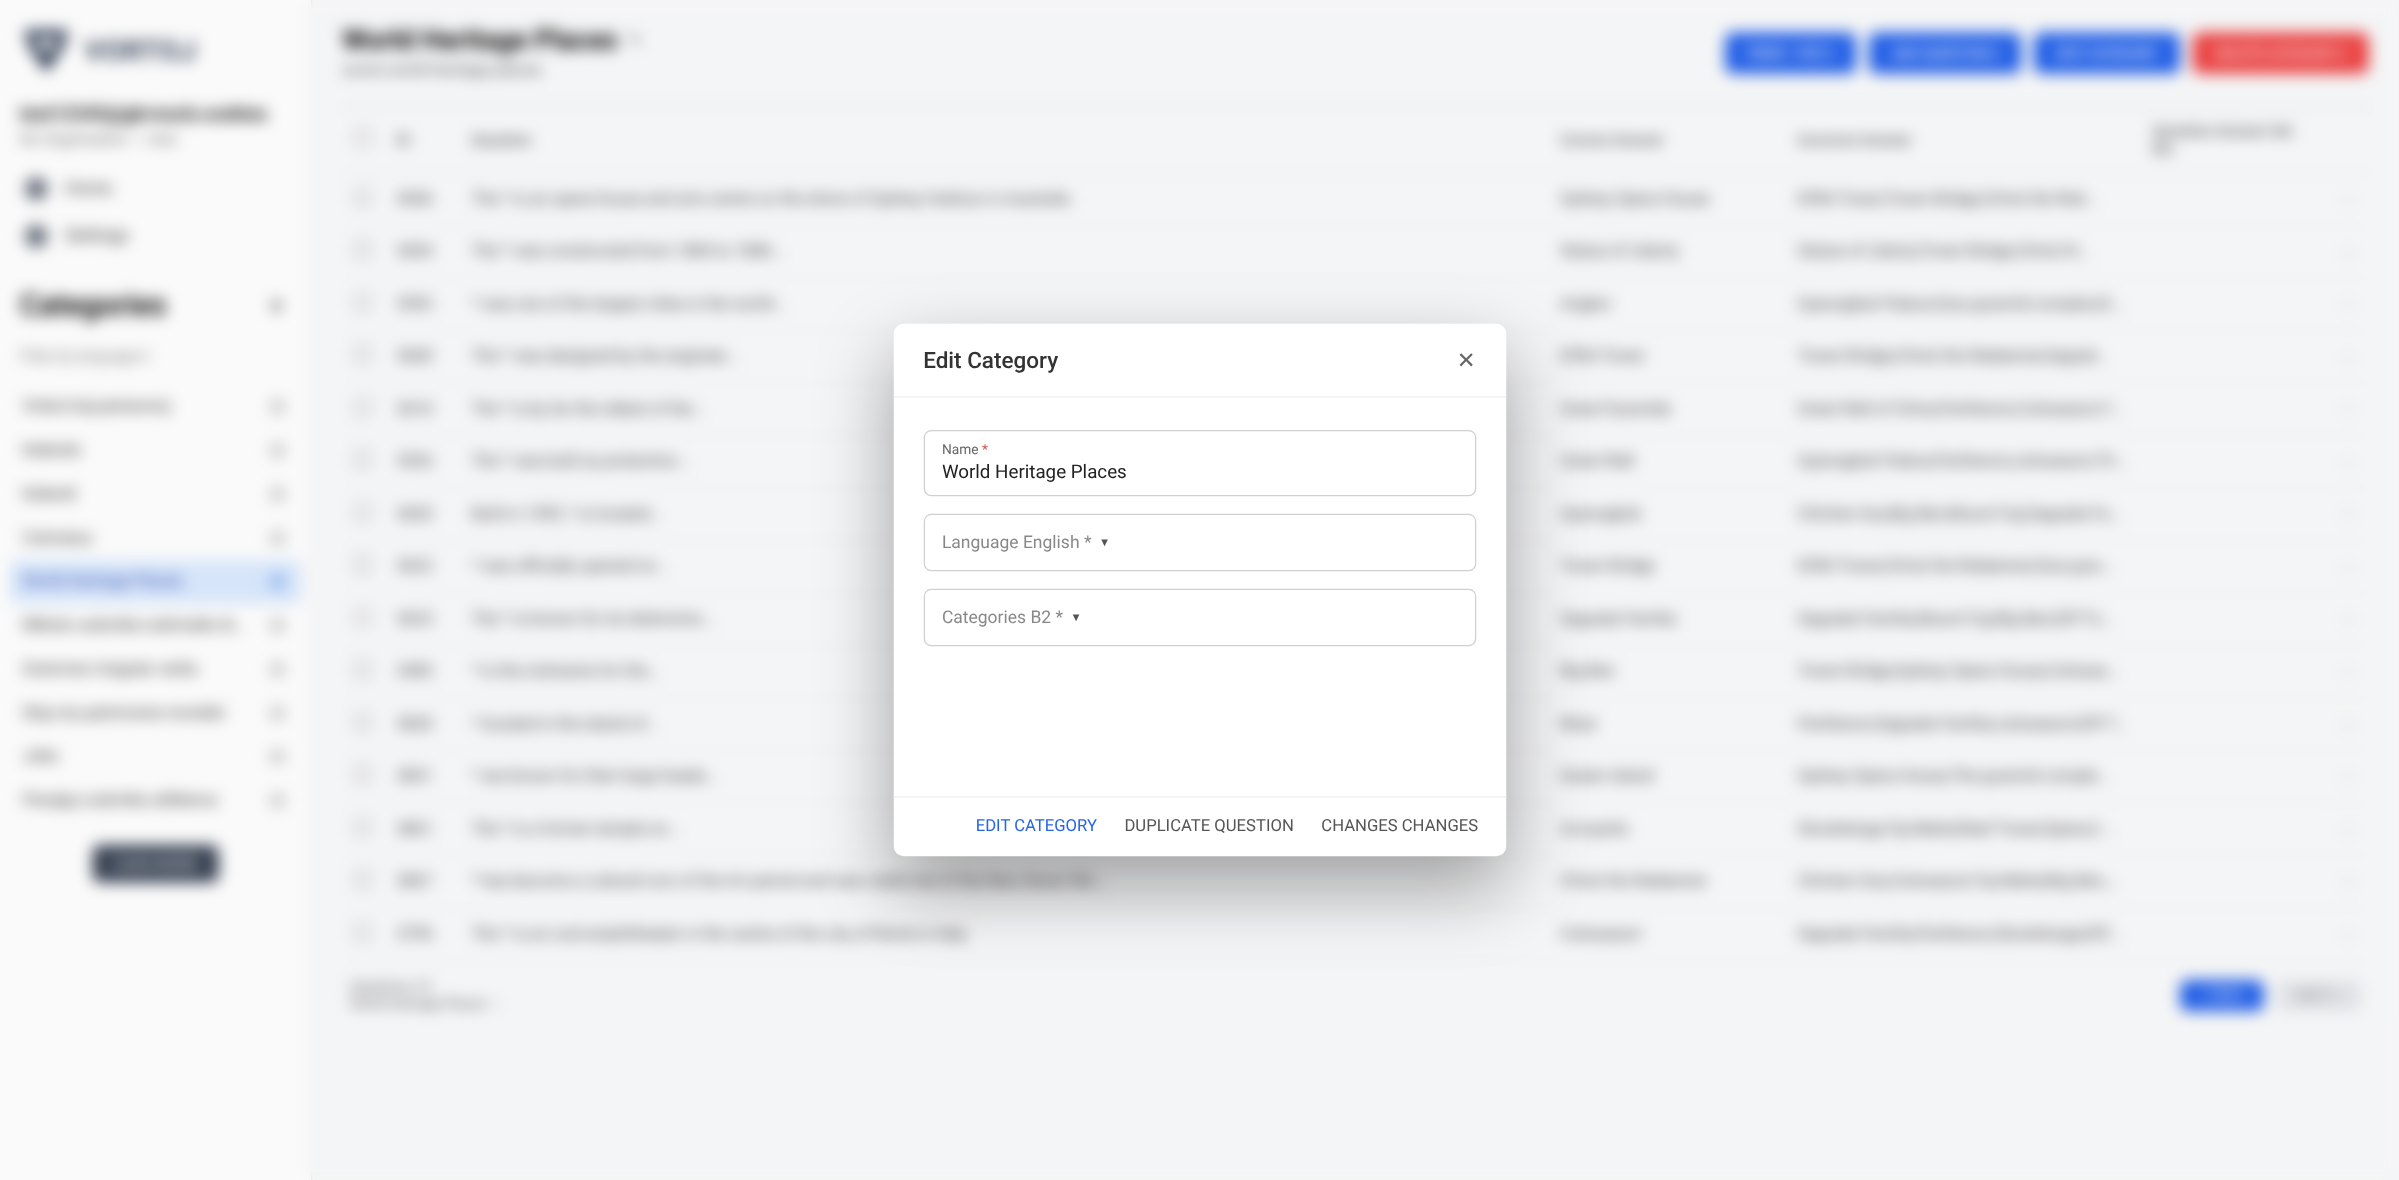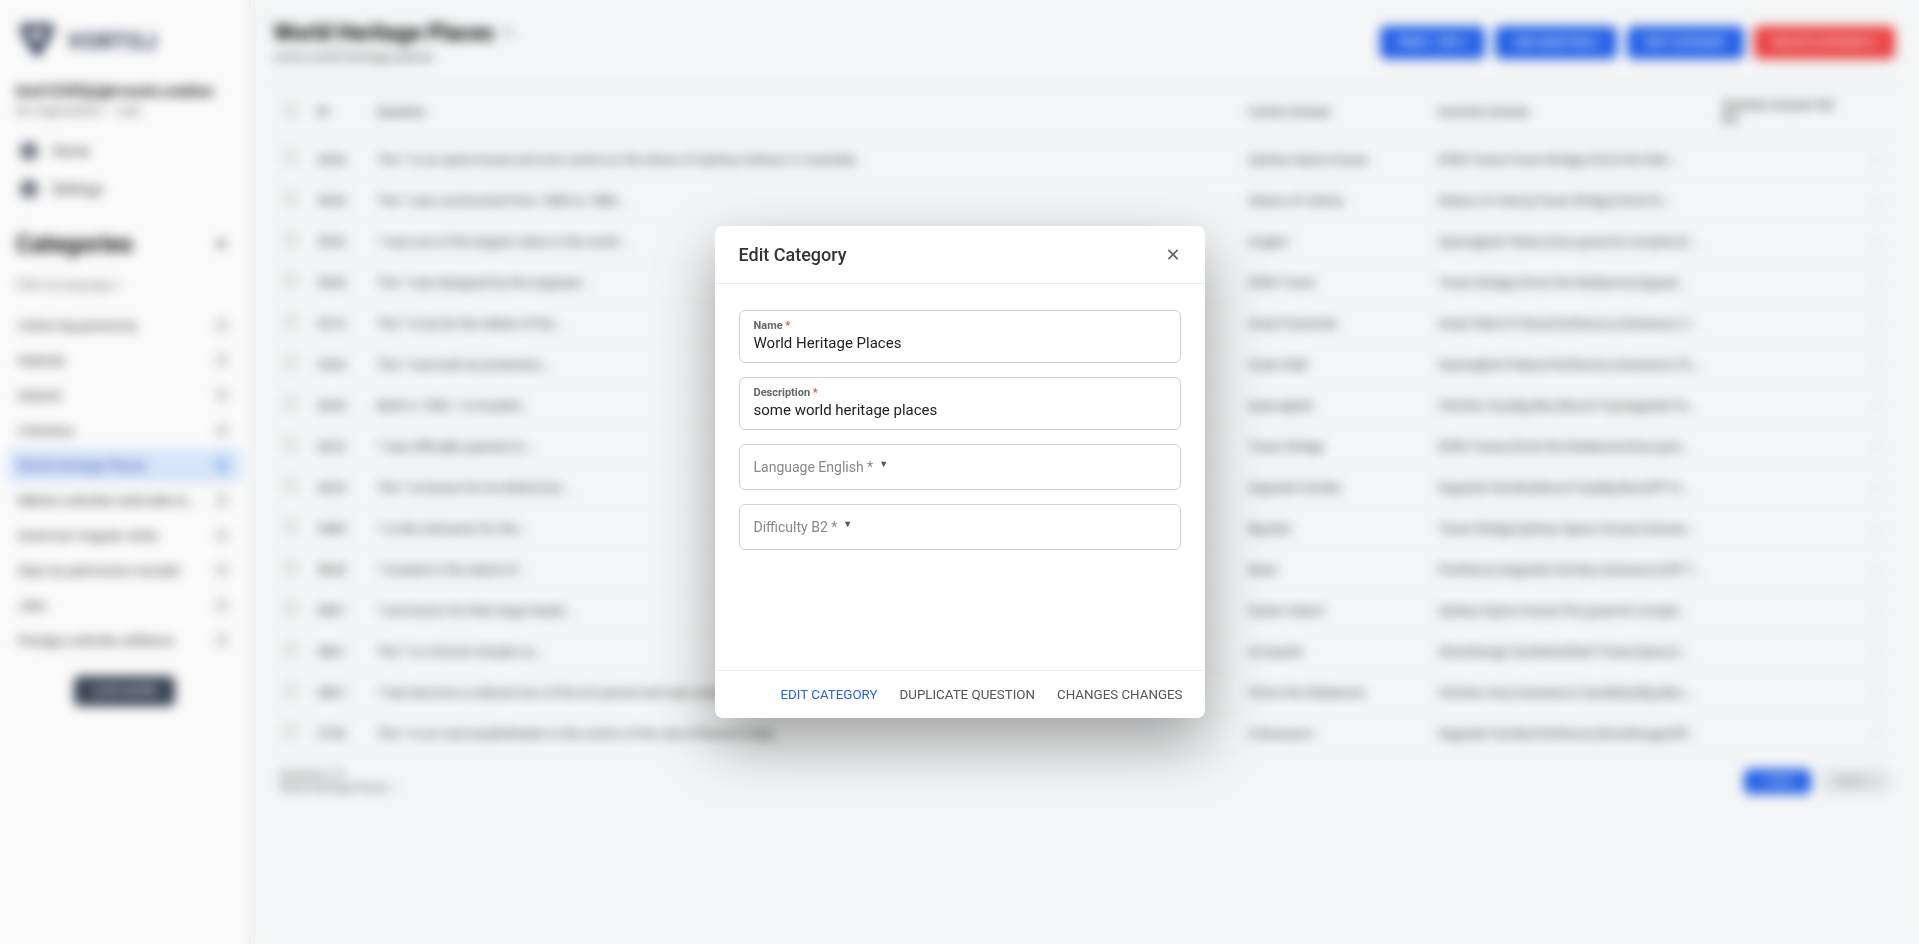--- a/index.html
+++ b/index.html
@@ -48,24 +48,24 @@
 
   
   .blur-layer { position: absolute; inset: 0; backdrop-filter: blur(6px); -webkit-backdrop-filter: blur(6px); background: rgba(0,0,0,0.02); }
 
   .modal { position: absolute; left: 50%; top: 50%; transform: translate(-50%, -50%); width: 490px; background: #fff; border-radius: 8px; box-shadow: 0 25px 60px rgba(0,0,0,0.35); display: flex; flex-direction: column; }
   .modal-head { display: flex; justify-content: space-between; align-items: center; padding: 18px 24px; border-bottom: 1px solid #eee; }
   .modal-title { font-size: 18px; font-weight: 500; color: #333; }
   .modal-close { font-size: 18px; color: #666; cursor: pointer; background: none; border: none; }
   .modal-body { padding: 26px 24px 120px 24px; display: flex; flex-direction: column; gap: 14px; }
   .field { border: 1px solid #d0d0d0; border-radius: 6px; padding: 8px 14px 10px 14px; }
-  .field-label { font-size: 11px; color: #666; font-weight: bold; }
+  .field-label { font-size: 11px; color: #666; }
   .field-label .req { color: #d9534f; }
   .field-input { width: 100%; border: none; outline: none; font-size: 15px; color: #222; background: transparent; margin-top: 2px; }
-  .field-select { font-size: 14px; color: #888; display: flex; align-items: flex-start; gap: 6px; padding: 14px 14px; border: 1px solid #d0d0d0; border-radius: 6px; cursor: pointer; }
+  .field-select { font-size: 14px; color: #888; display: flex; align-items: center; gap: 6px; padding: 14px 14px; border: 1px solid #d0d0d0; border-radius: 6px; cursor: pointer; }
   .sel-caret { font-size: 9px; color: #555; }
   .modal-foot { border-top: 1px solid #eee; padding: 16px 22px; display: flex; justify-content: flex-end; gap: 22px; font-size: 13px; font-weight: 500; letter-spacing: 0.5px; }
   .foot-action { background: none; border: none; cursor: pointer; }
   .foot-primary { color: #2563eb; }
   .foot-secondary { color: #555; }
 </style>
 </head>
 <body>
 
 <div class="sidebar">
@@ -324,30 +324,26 @@
 <div class="modal">
   <div class="modal-head">
     <span class="modal-title">Edit Category</span>
     <button class="modal-close">✕</button>
   </div>
   <div class="modal-body">
     <div class="field">
       <div class="field-label"><span>Name</span> <span class="req">*</span></div>
       <input class="field-input" value="World Heritage Places" style="">
     </div>
-    <div class="field">
-      <div class="field-label"><span>Description</span> <span class="req">*</span></div>
-      <input class="field-input" value="some world heritage places" style="">
-    </div>
     <div class="field-select">
       <span>Language English *</span>
       <span class="sel-caret">▼</span>
     </div>
     <div class="field-select">
-      <span>Difficulty B2 *</span>
+      <span>Categories B2 *</span>
       <span class="sel-caret">▼</span>
     </div>
   </div>
   <div class="modal-foot">
     <button class="foot-action foot-primary">EDIT CATEGORY</button>
     <button class="foot-action foot-secondary">DUPLICATE QUESTION</button>
     <button class="foot-action foot-secondary">CHANGES CHANGES</button>
   </div>
 </div>
 

